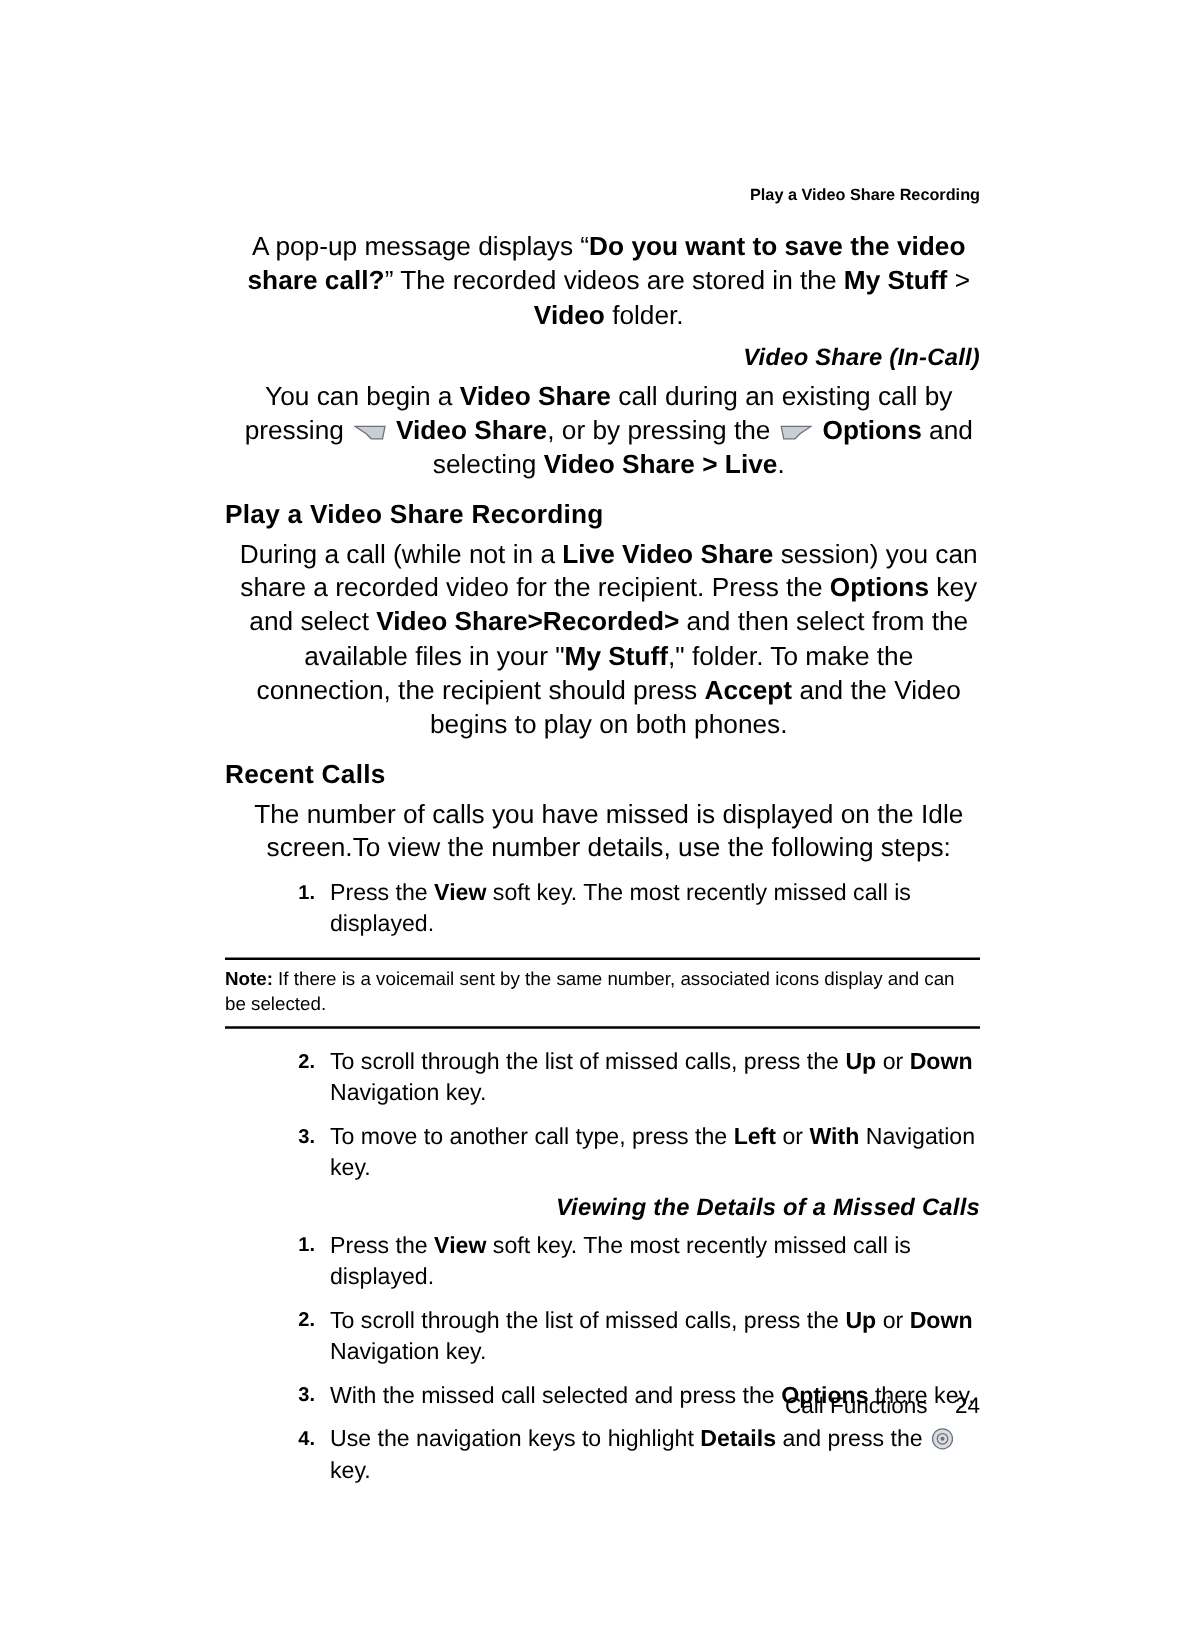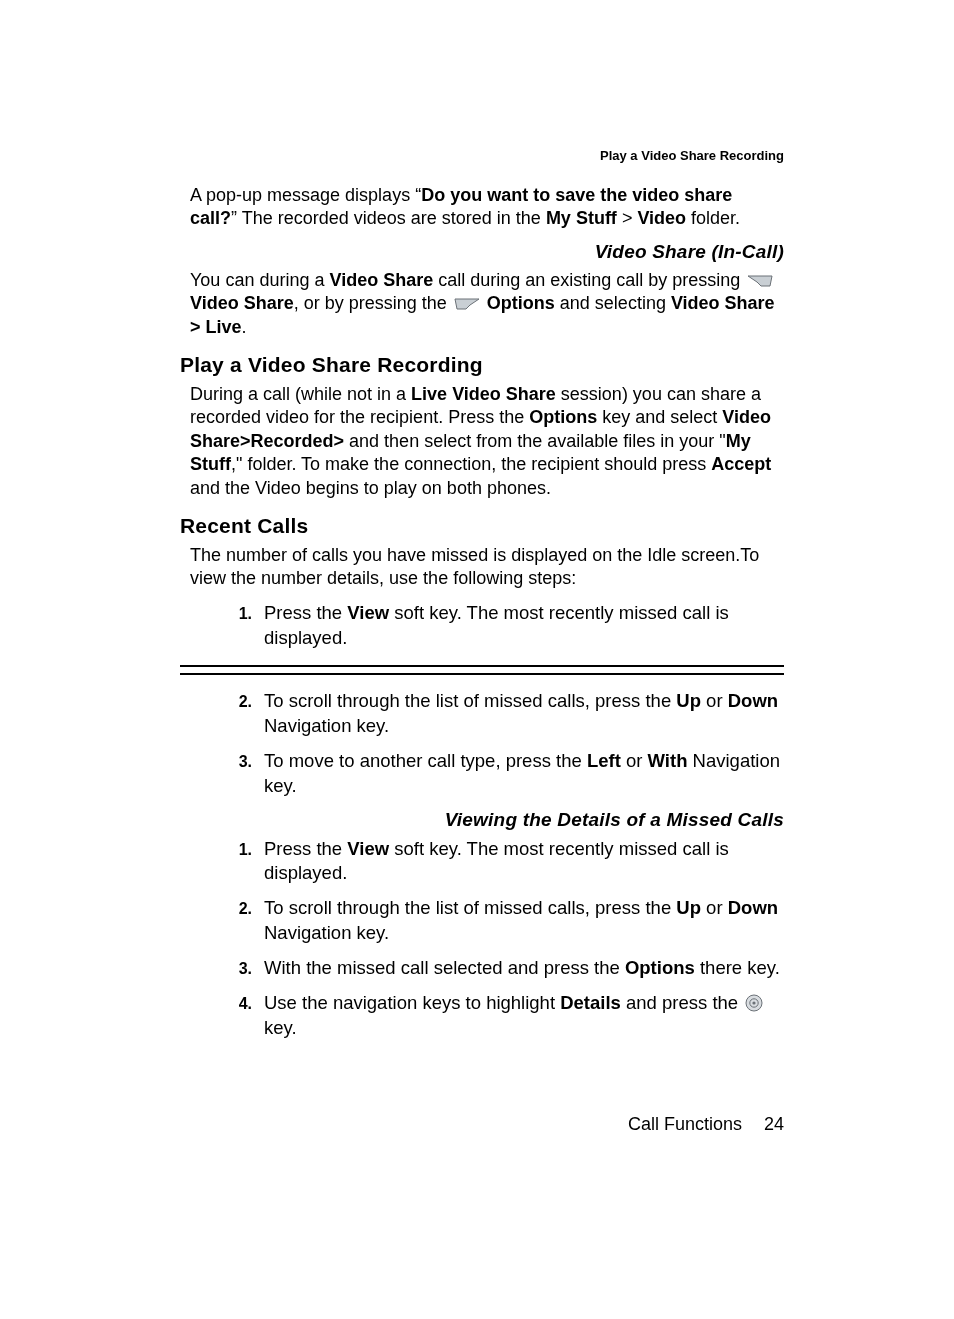--- a/index.html
+++ b/index.html
@@ -26,25 +26,26 @@
     font-weight: bold;
     font-family: Arial, Helvetica, sans-serif;
   }
   .content {
     padding-top: 30px;
   }
   .body-indent {
     margin-left: 10px;
   }
   p.body {
-    font-size: 18px;
+    font-size: 21px;
     line-height: 1.3;
     margin: 6px 0 10px 0;
     font-family: "Helvetica Neue", Helvetica, Arial, sans-serif;
     font-stretch: condensed;
+    text-align: center;
   }
   .b { font-weight: bold; }
   h2.sec {
     font-family: Arial, Helvetica, sans-serif;
     font-weight: 900;
     font-size: 21px;
     margin: 14px 0 4px 0;
     letter-spacing: 0.2px;
   }
   h3.sub {
@@ -121,21 +122,21 @@
 
     <div class="body-indent">
       <p class="body">
         <span>A pop-up message displays “</span><span class="b">Do you want to save the video share call?</span><span>” The recorded videos are stored in the </span><span class="b">My Stuff</span><span> &gt; </span><span class="b">Video</span><span> folder.</span>
       </p>
     </div>
 
     <h3 class="sub">Video Share (In-Call)</h3>
     <div class="body-indent">
       <p class="body">
-        <span>You can during a </span><span class="b">Video Share</span><span> call during an existing call by pressing </span><svg class="inline-icon" width="26" height="15" viewBox="0 0 26 15">
+        <span>You can begin a </span><span class="b">Video Share</span><span> call during an existing call by pressing </span><svg class="inline-icon" width="26" height="15" viewBox="0 0 26 15">
             <path d="M1 2 L25 2 L23 12 L14 12 L10 8 Z" fill="#c9cfd4" stroke="#6b7177" stroke-width="1"></path>
           </svg> <span class="b">Video Share</span><span>, or by pressing the </span><svg class="inline-icon" width="26" height="15" viewBox="0 0 26 15">
             <path d="M25 2 L1 2 L3 12 L12 12 L16 8 Z" fill="#c9cfd4" stroke="#6b7177" stroke-width="1"></path>
           </svg> <span class="b">Options</span><span> and selecting </span><span class="b">Video Share &gt; Live</span><span>.</span>
       </p>
     </div>
 
     <h2 class="sec">Play a Video Share Recording</h2>
     <div class="body-indent">
       <p class="body">
@@ -150,20 +151,23 @@
     </div>
 
     <ol class="steps">
       <li>
         <span class="num">1.</span>
         <span>Press the </span><span class="b">View</span><span> soft key. The most recently missed call is displayed.</span>
       </li>
     </ol>
 
     <div class="note-rule"></div>
+    <p class="note">
+      <span class="b">Note:</span><span> If there is a voicemail sent by the same number, associated icons display and can be selected.</span>
+    </p>
     <div class="note-rule bottom"></div>
 
     <ol class="steps">
       <li>
         <span class="num">2.</span>
         <span>To scroll through the list of missed calls, press the </span><span class="b">Up</span><span> or </span><span class="b">Down</span><span> Navigation key.</span>
       </li>
       <li>
         <span class="num">3.</span>
         <span>To move to another call type, press the </span><span class="b">Left</span><span> or </span><span class="b">With</span><span> Navigation key.</span>

